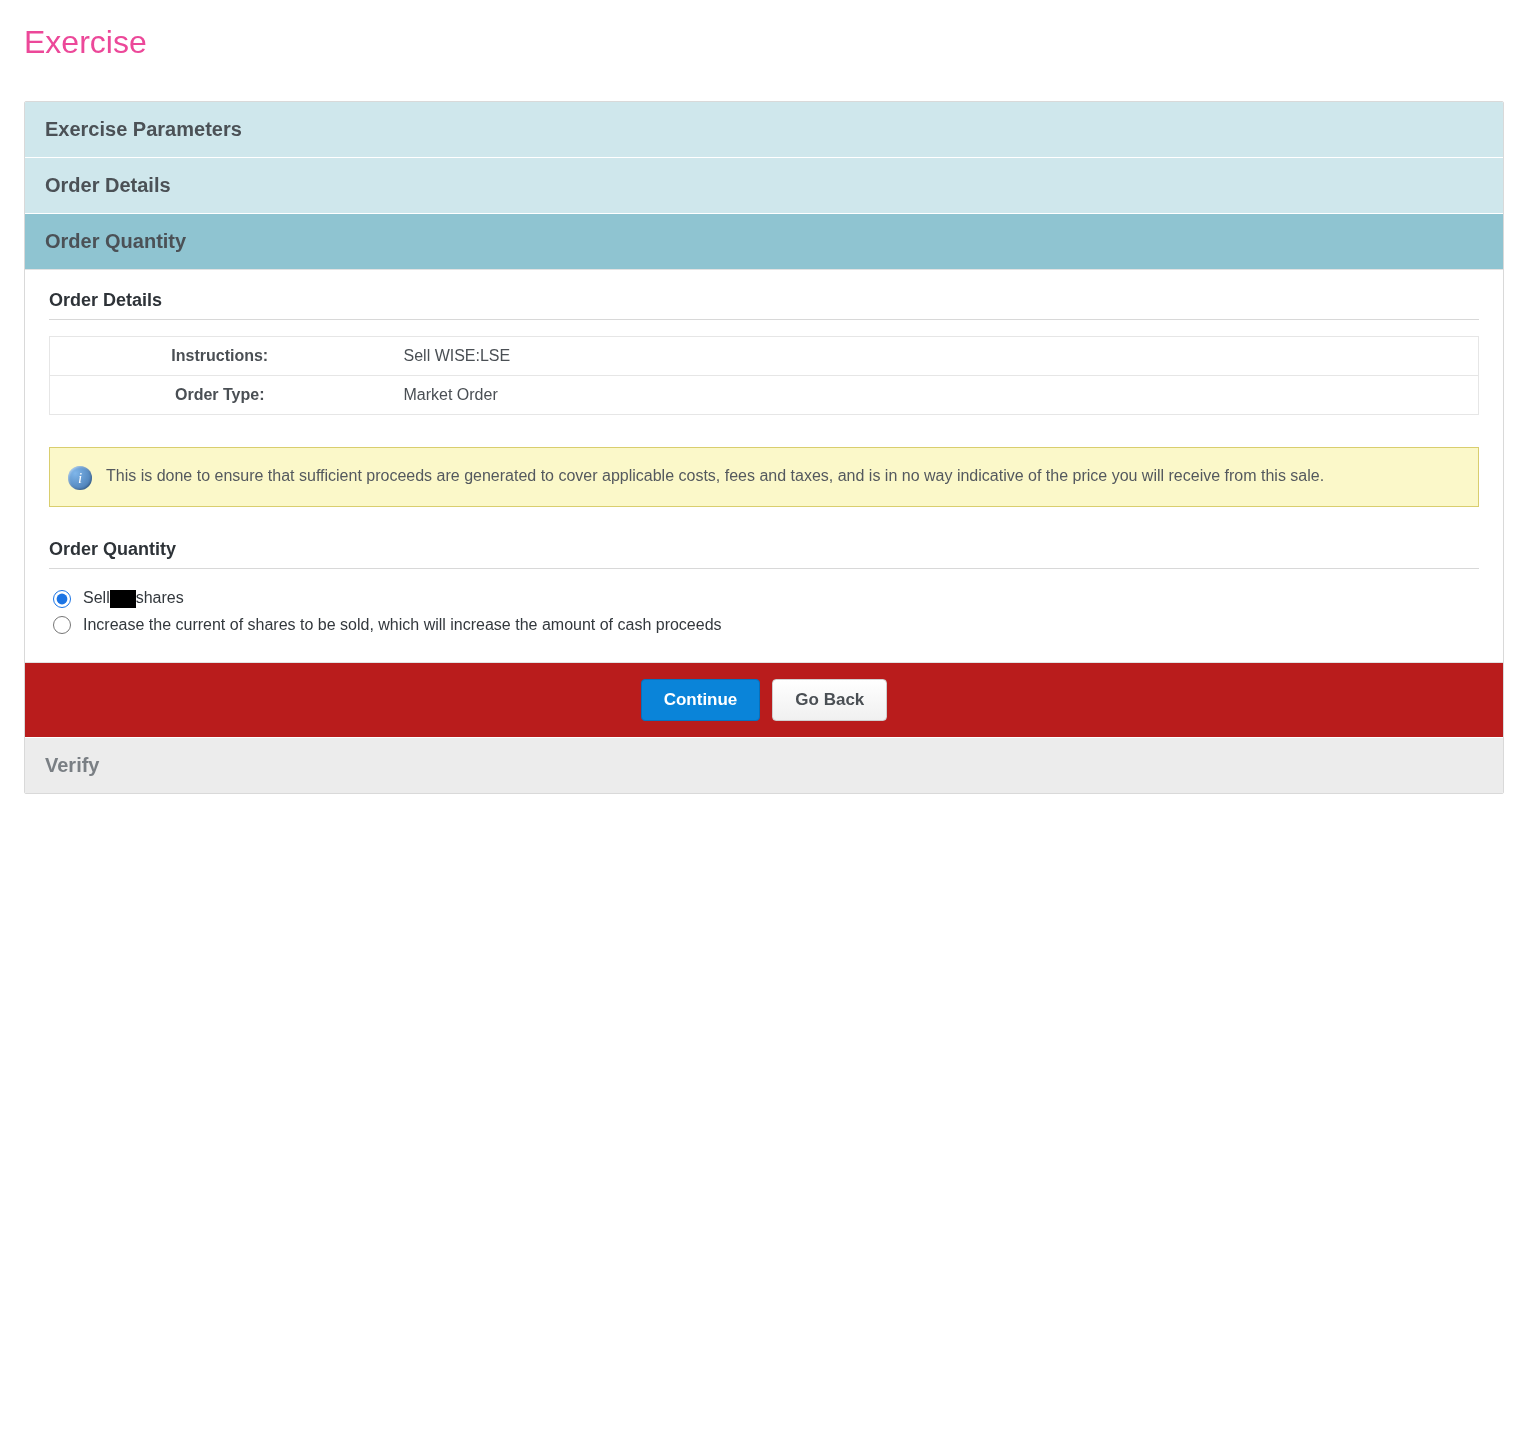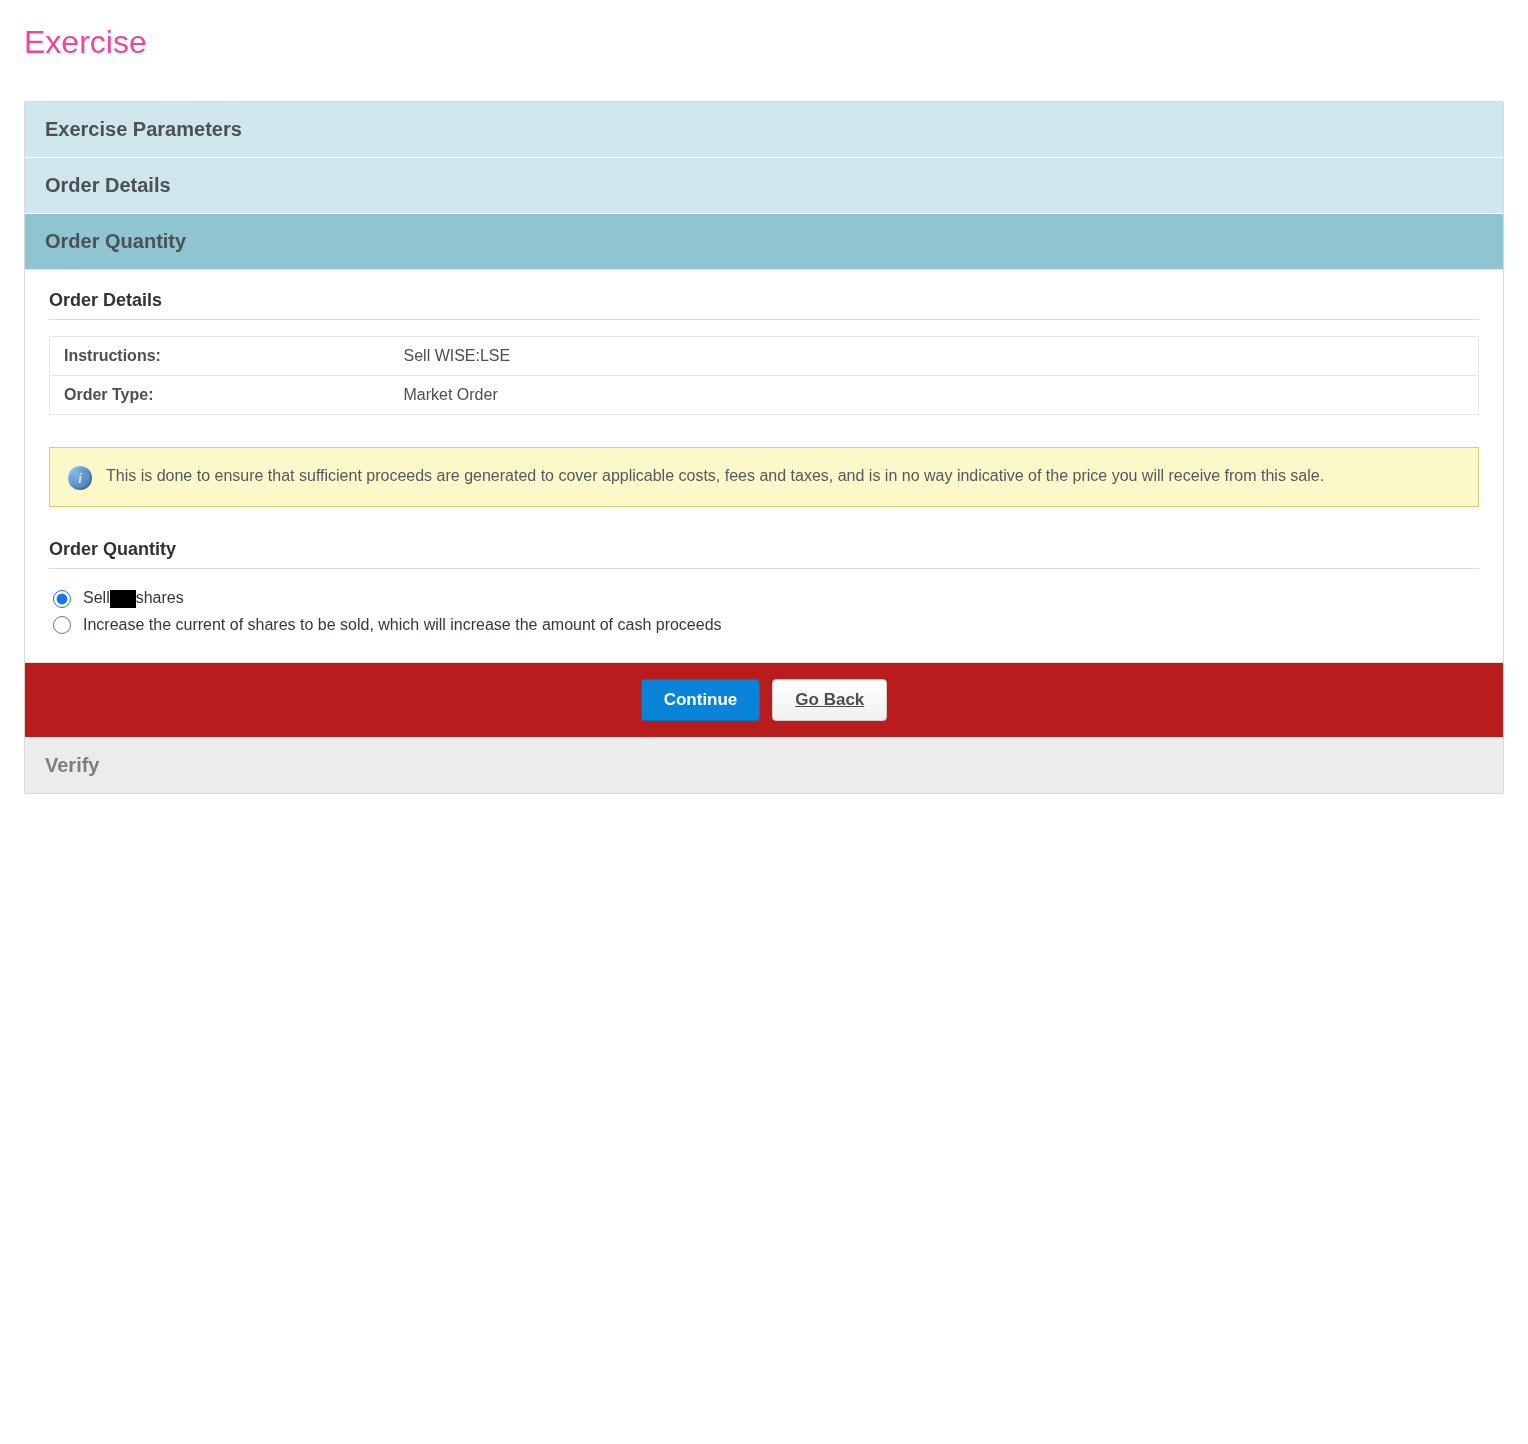--- a/index.html
+++ b/index.html
@@ -55,21 +55,21 @@
   }
   .details-table tr { border-bottom: 1px solid #e6e6e6; }
   .details-table tr:last-child { border-bottom: none; }
   .details-table td {
     padding: 10px 14px;
     font-size: 16px;
     color: #4a4f54;
   }
   .details-table td.label {
     width: 340px;
-    text-align: left;
+    text-align: center;
     font-weight: 600;
   }
   .info-box {
     border: 1px solid #d9ce6e;
     background: #fbf8c9;
     padding: 16px 18px;
     display: flex;
     gap: 14px;
     margin-bottom: 32px;
   }
@@ -136,21 +136,20 @@
   }
   .btn-primary {
     background: #0a84d9;
     color: #ffffff;
     border: 1px solid #0671bd;
   }
   .btn-secondary {
     background: linear-gradient(#ffffff, #f0f0f0);
     color: #4a4f54;
     border: 1px solid #cfcfcf;
-    text-decoration: underline;
   }
 </style>
 </head>
 <body>
 
 <h1 class="page-title">Exercise</h1>
 
 <div class="panel">
 
   <div class="acc-item">

